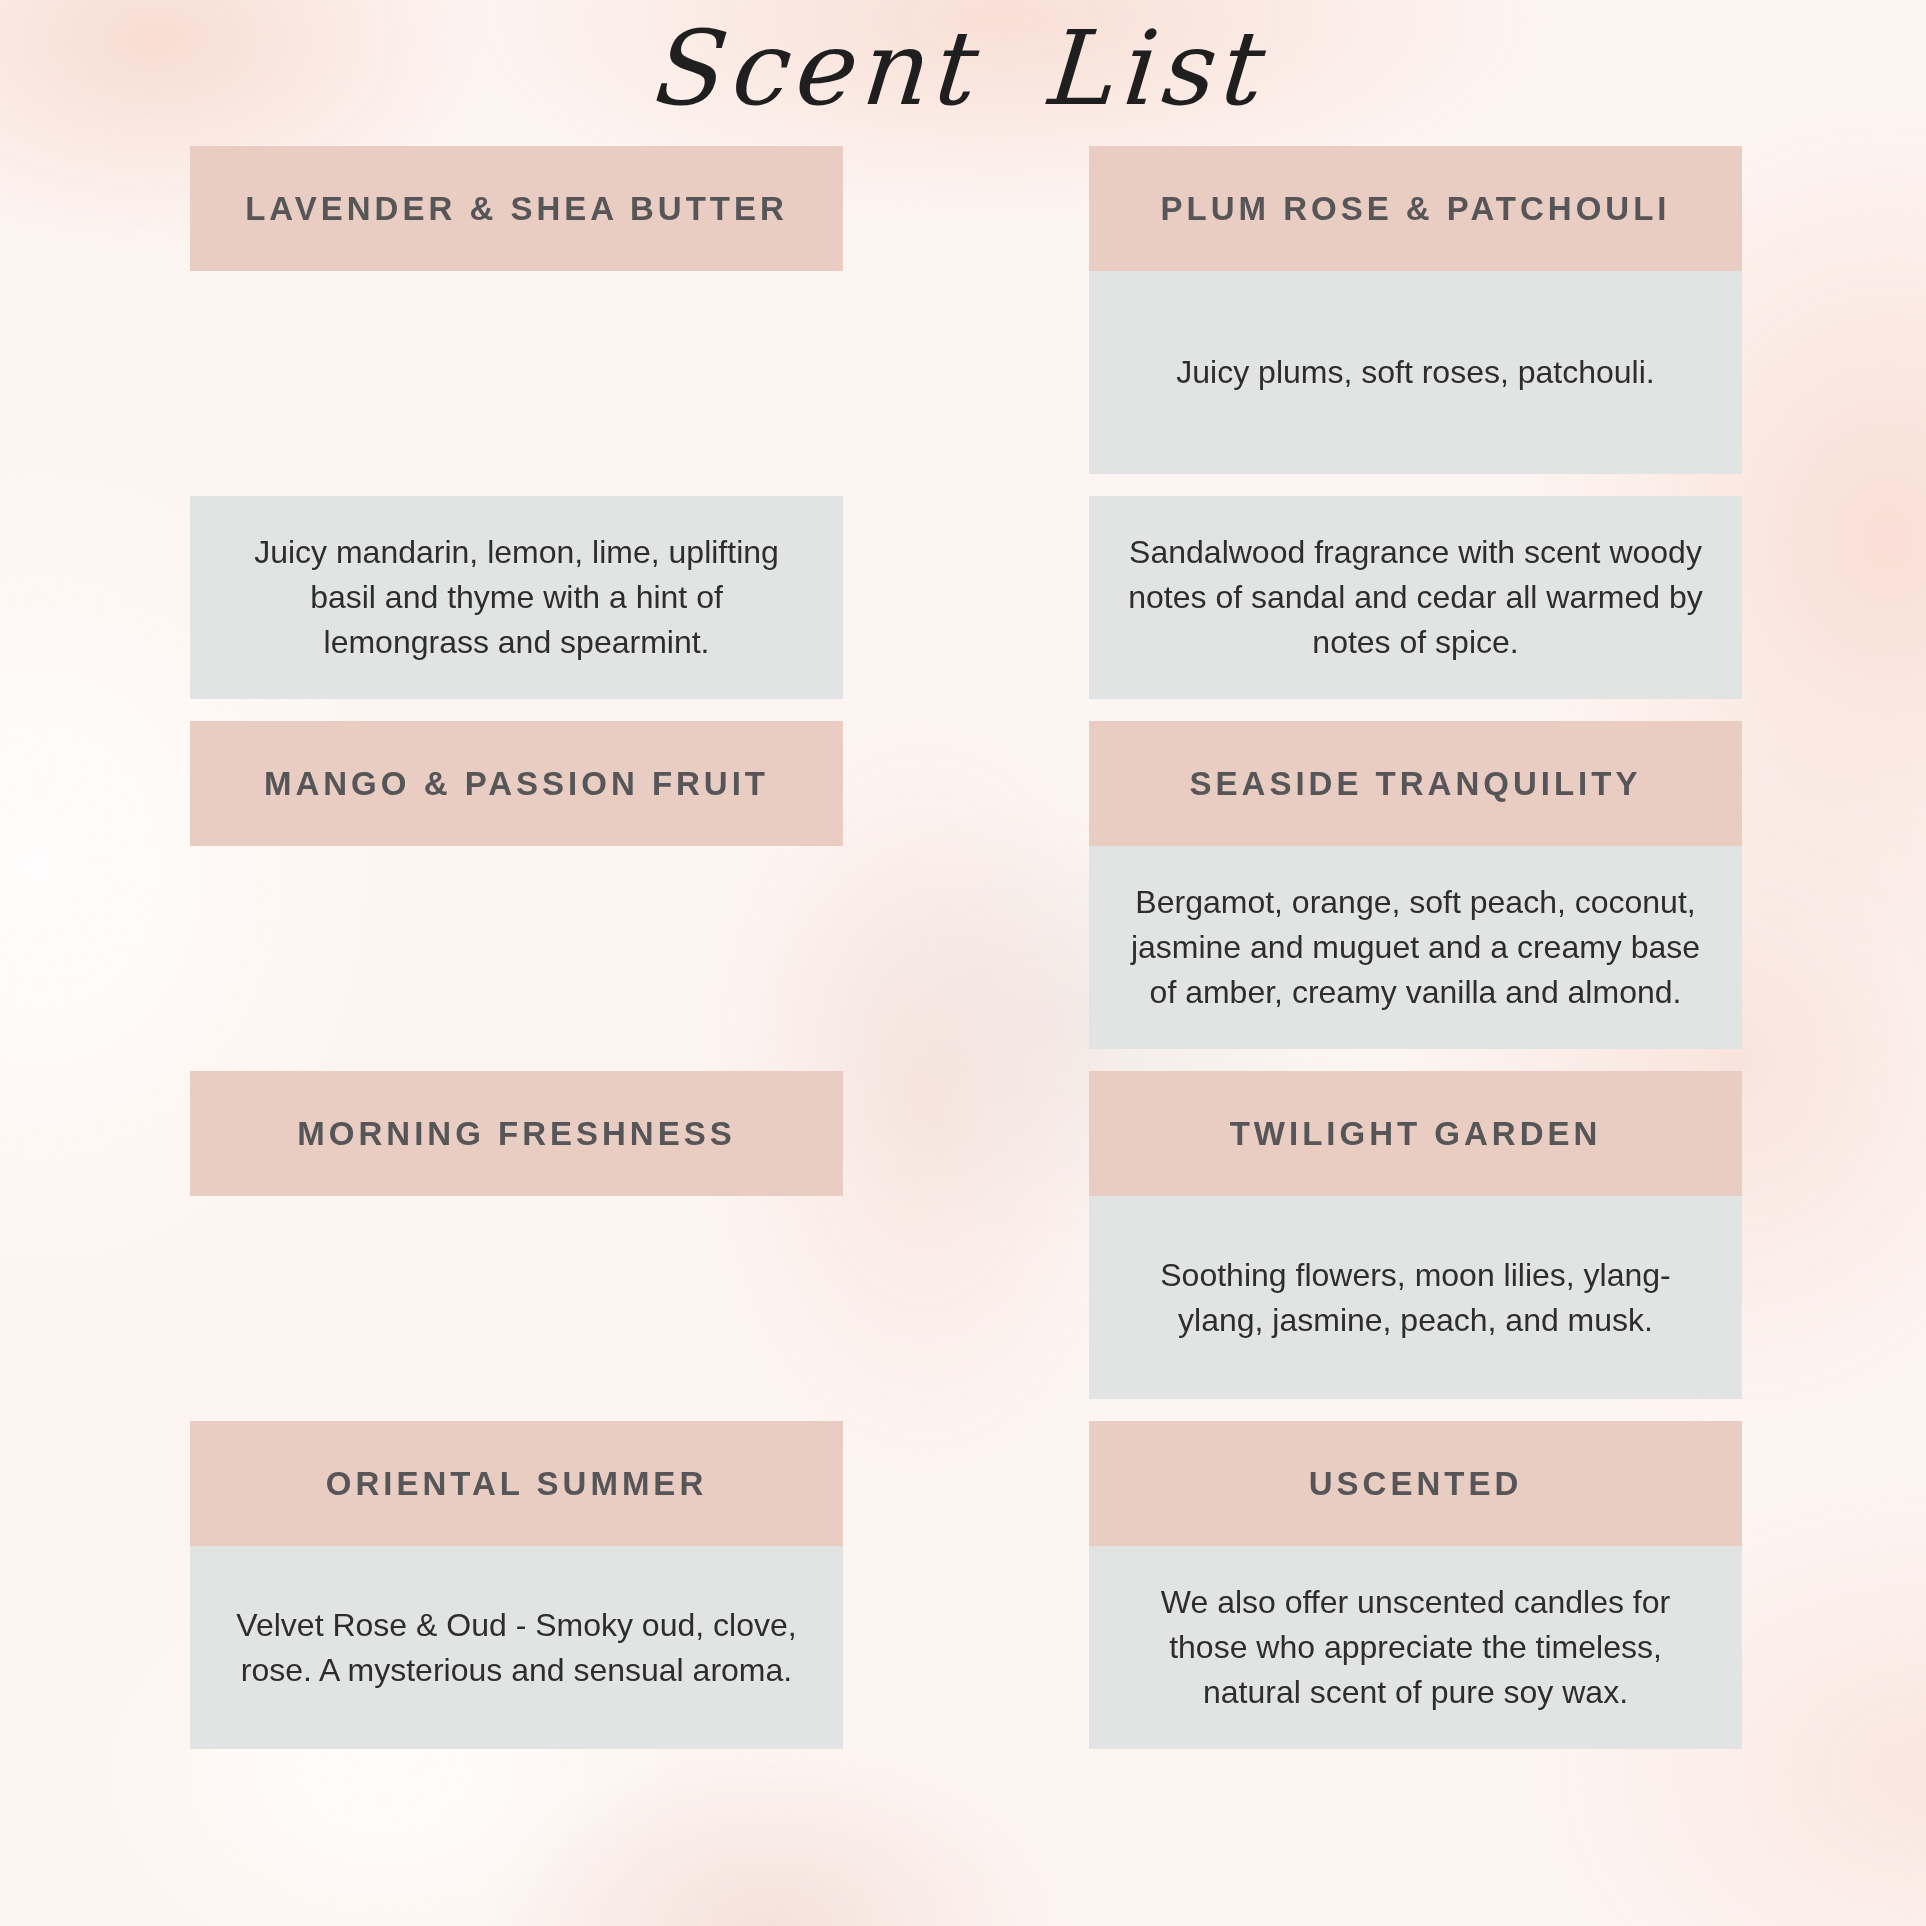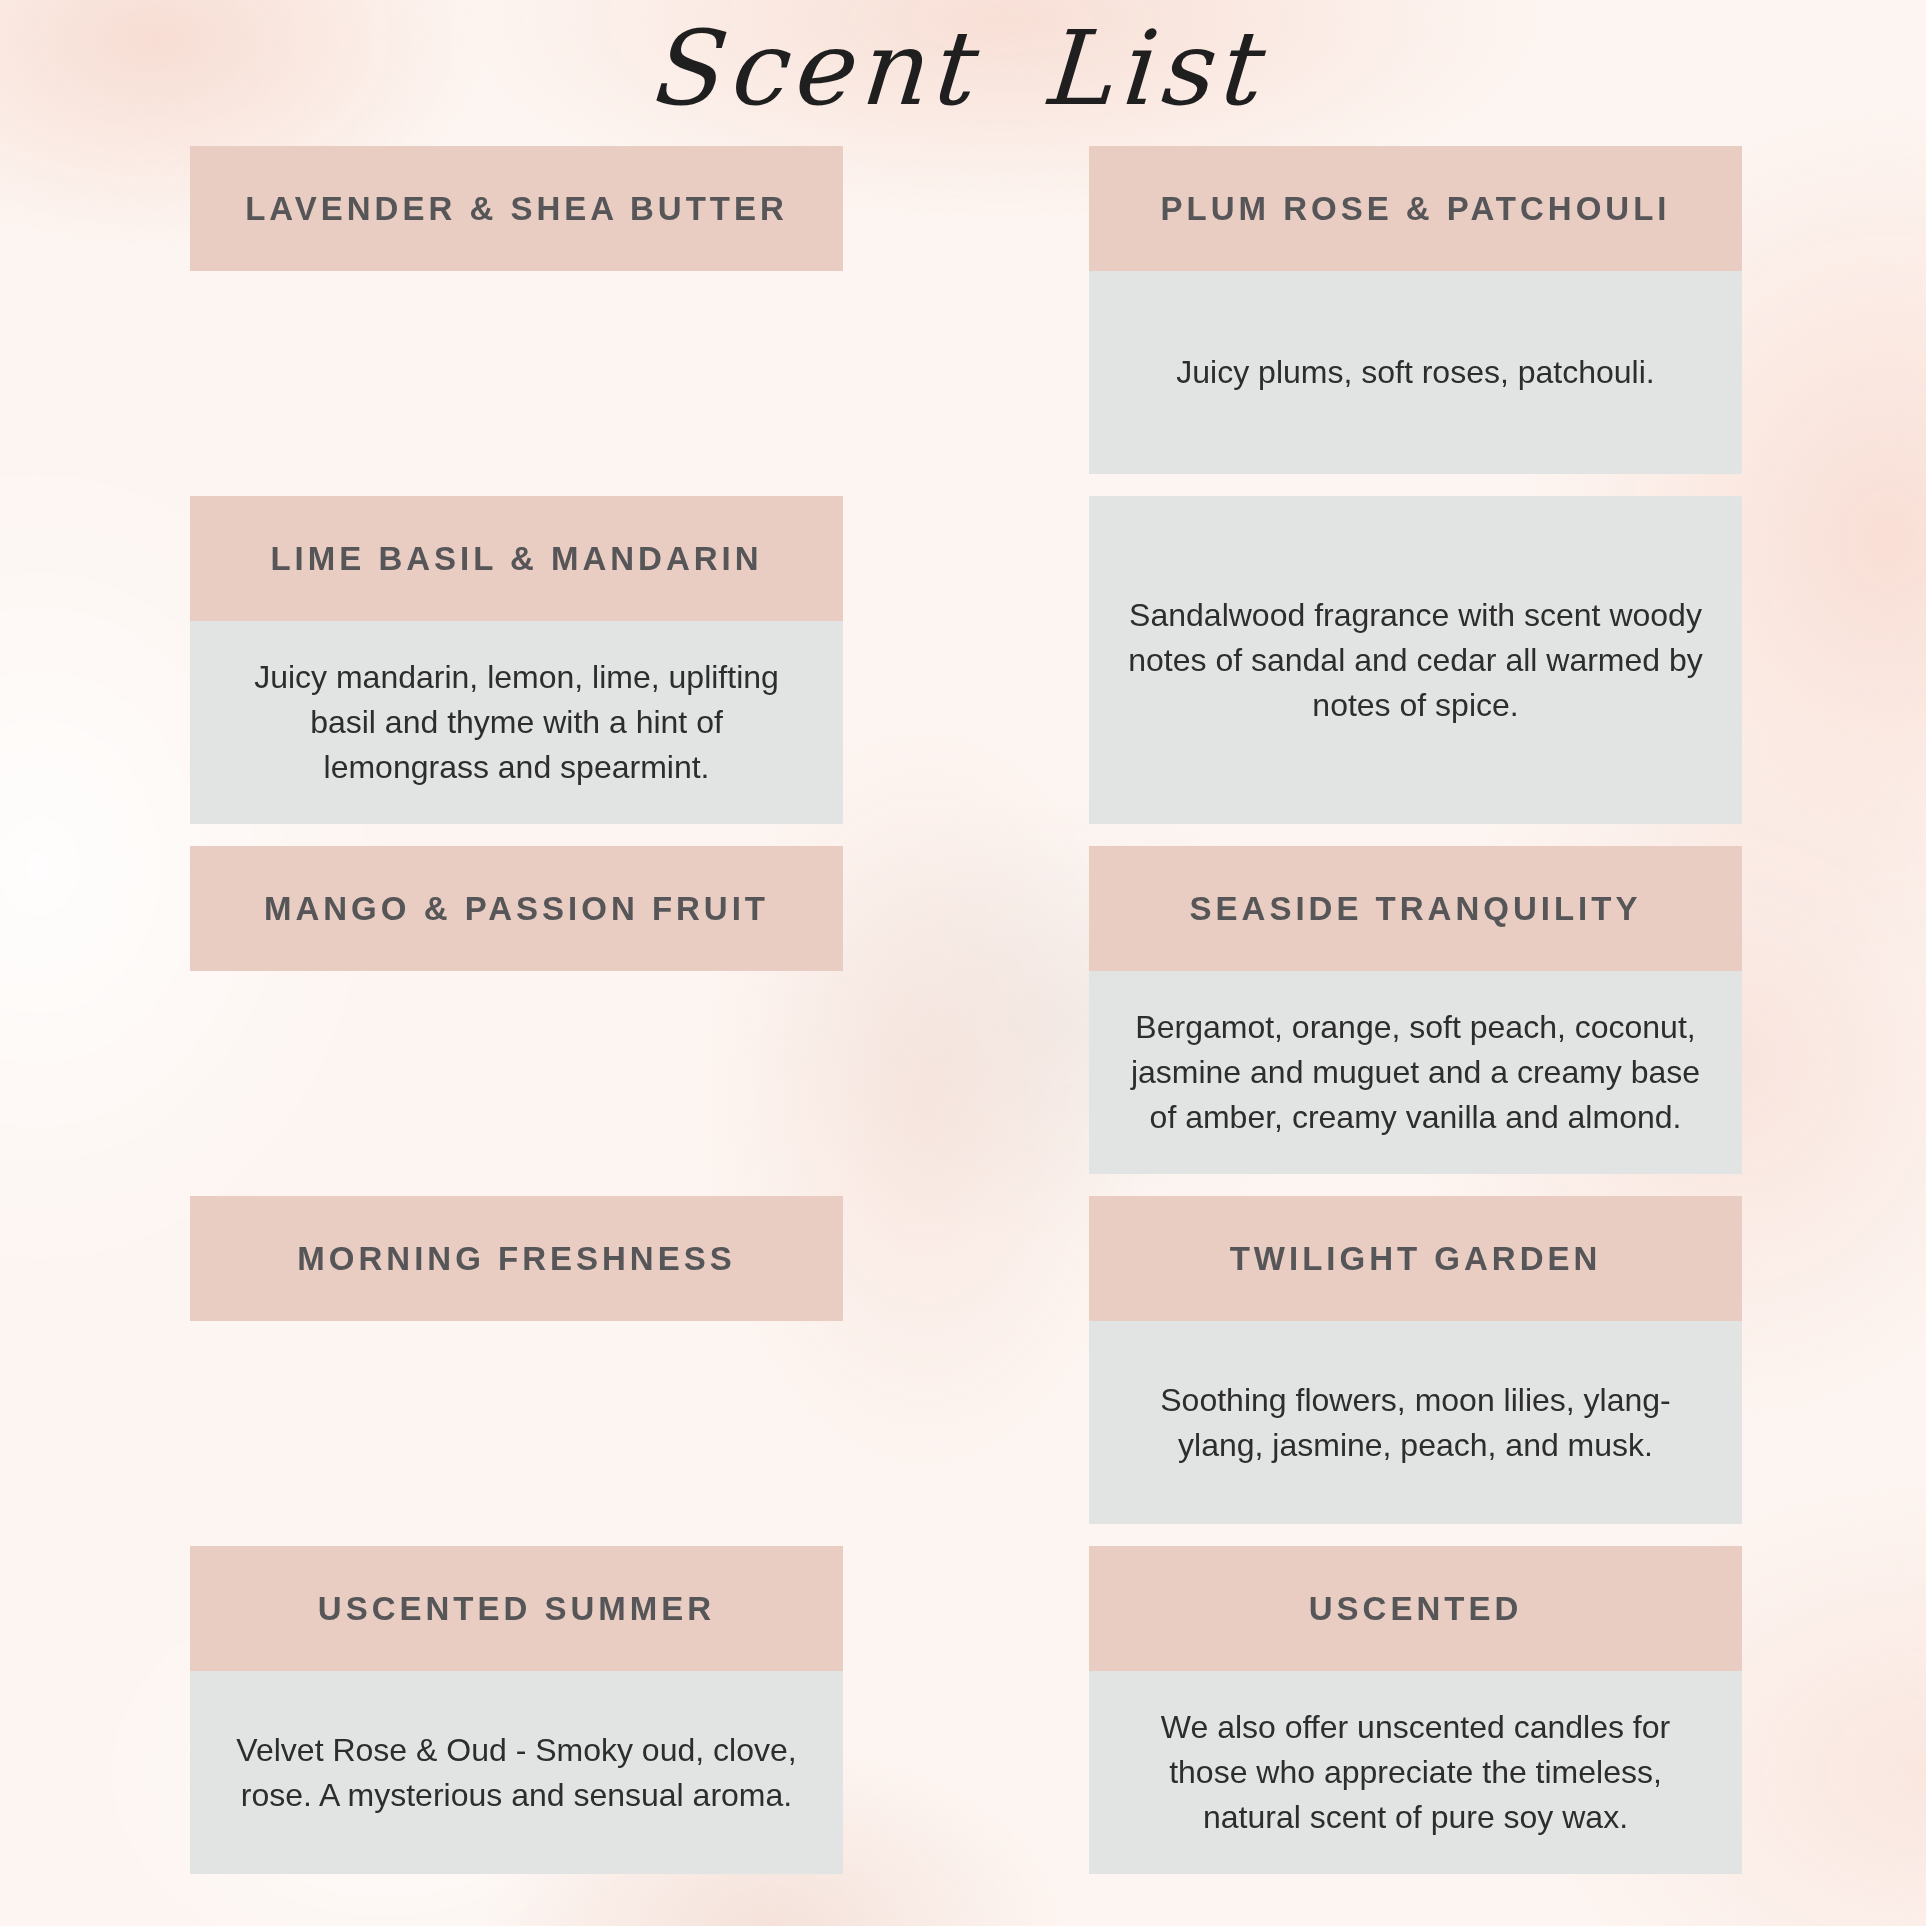--- a/index.html
+++ b/index.html
@@ -89,34 +89,33 @@
 
 <div class="page-title">Scent List</div>
 
 <div class="cards-grid">
 
   <div class="scent-card">
     <div class="scent-card-header">LAVENDER &amp; SHEA BUTTER</div>
   </div>
 
   <div class="scent-card">
-    <div class="scent-card-header">LIME BASIL &amp; MANDARIN</div>
     <div class="scent-card-body">Juicy mandarin, lemon, lime, uplifting basil and thyme with a hint of lemongrass and spearmint.</div>
   </div>
 
   <div class="scent-card">
     <div class="scent-card-header">MANGO &amp; PASSION FRUIT</div>
   </div>
 
   <div class="scent-card">
     <div class="scent-card-header">MORNING FRESHNESS</div>
   </div>
 
   <div class="scent-card">
-    <div class="scent-card-header">USCENTED SUMMER</div>
+    <div class="scent-card-header">ORIENTAL SUMMER</div>
     <div class="scent-card-body">Velvet Rose &amp; Oud - Smoky oud, clove, rose. A mysterious and sensual aroma.</div>
   </div>
 
   <div class="scent-card">
     <div class="scent-card-header">PLUM ROSE &amp; PATCHOULI</div>
     <div class="scent-card-body">Juicy plums, soft roses, patchouli.</div>
   </div>
 
   <div class="scent-card">
     <div class="scent-card-body">Sandalwood fragrance with scent woody notes of sandal and cedar all warmed by notes of spice.</div>

